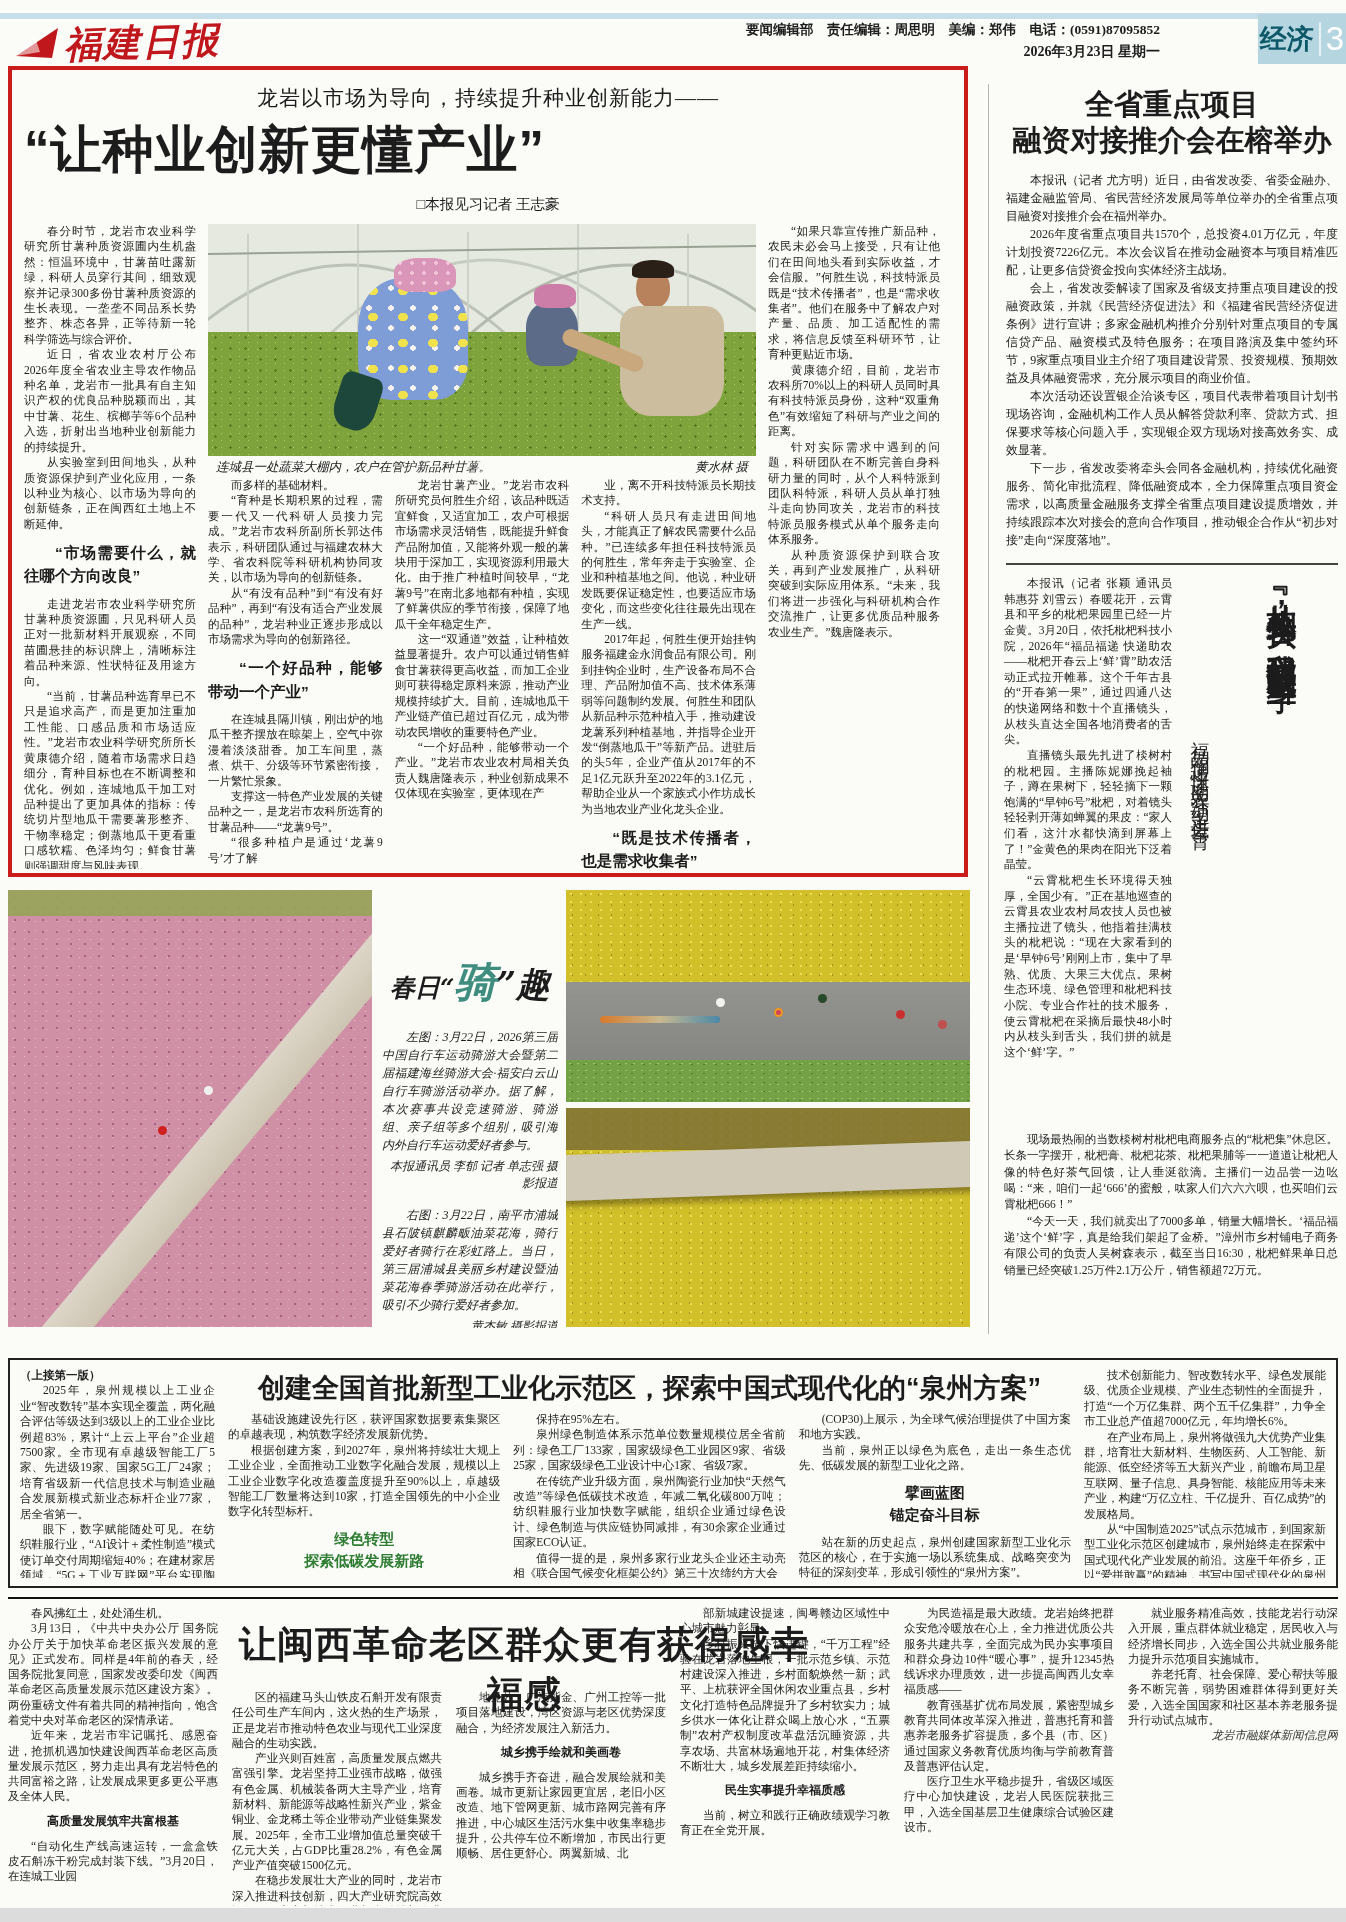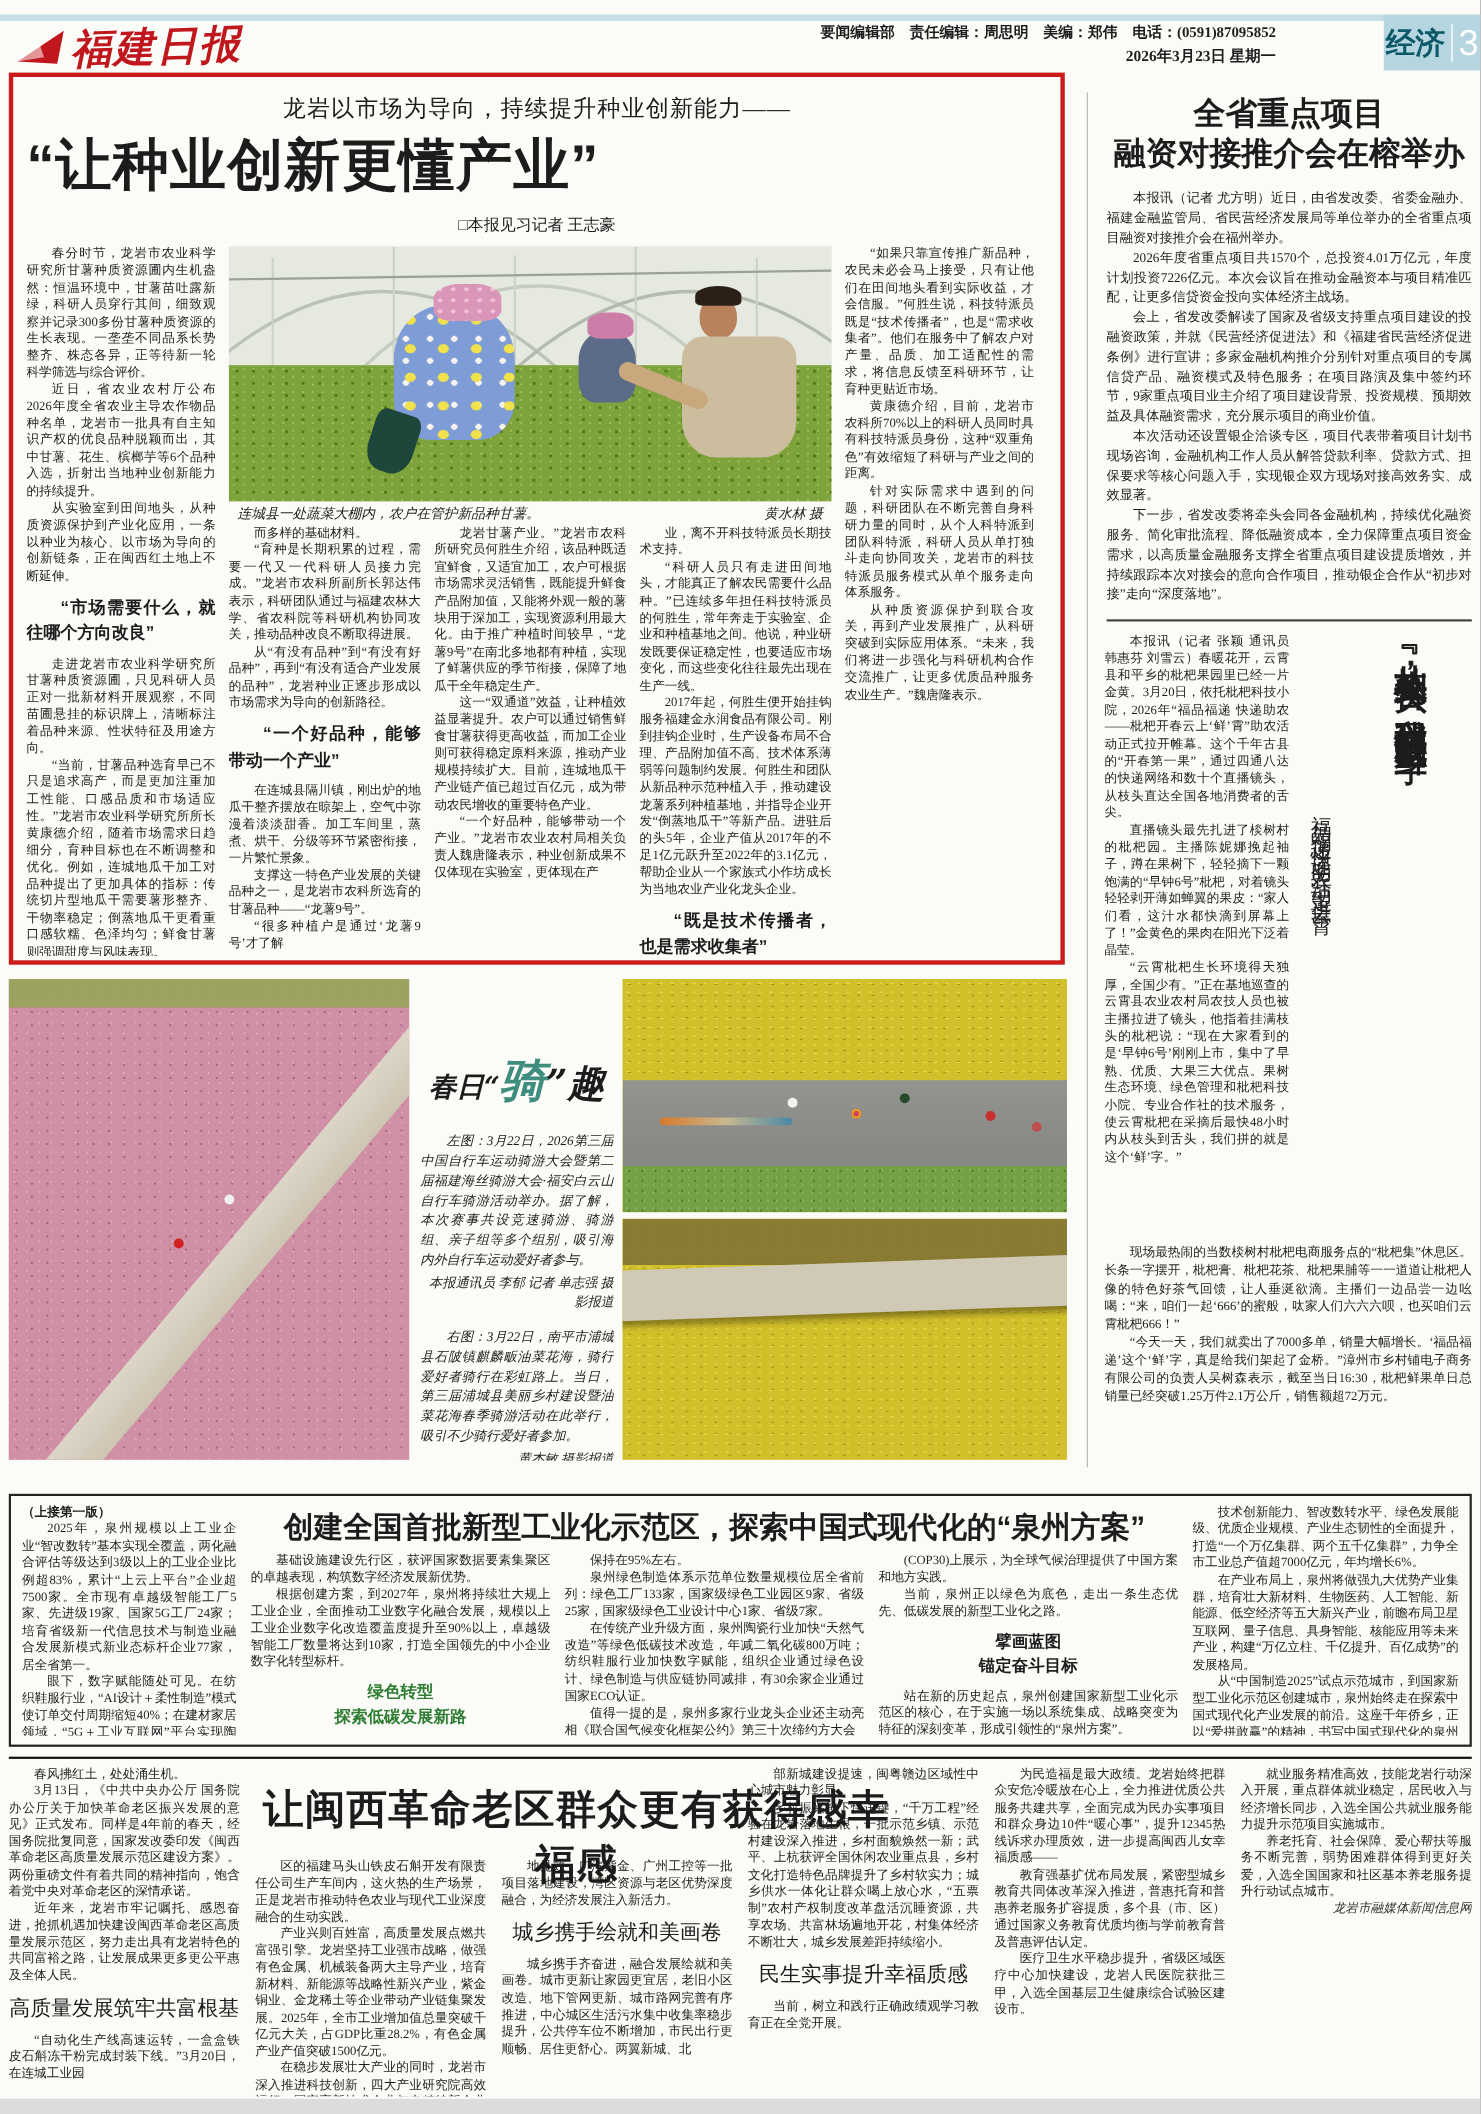--- a/index.html
+++ b/index.html
@@ -87,21 +87,21 @@
         text-align:center;line-height:1.5;margin:8px 0;text-indent:0;}
   .qsub.green{color:#2e7d32;}
   
   .divider2{position:absolute;left:8px;top:1597px;width:1330px;height:2px;background:#111;}
   .minxi{position:absolute;left:8px;top:1606px;width:1330px;height:300px;display:flex;gap:14px;}
   .mxcol{flex:1;font-size:11.5px;line-height:1.33;text-align:justify;overflow:hidden;position:relative;}
   .mxcol p{margin:0;text-indent:2em;}
   .mx-pad{padding-top:84px;}
   .mxhead{position:absolute;left:224px;top:1620px;width:600px;text-align:center;
           font-family:"Liberation Sans",sans-serif;font-weight:bold;font-size:37px;letter-spacing:1px;}
-  .mxsub{font-family:"Liberation Sans",sans-serif;font-weight:normal;font-size:19px;
+  .mxsub{font-family:"Liberation Sans",sans-serif;font-weight:bold;font-size:12px;
          text-align:center;margin:9px 0;text-indent:0;}
   .mxfooter{text-align:right;font-style:italic;font-size:11.5px;margin-top:6px;color:#333;text-indent:0 !important;}
   .botband{position:absolute;left:0;top:1908px;width:100%;height:14px;background:#dcdcdc;}
   
   .ph-field{position:absolute;left:0;right:0;bottom:0;top:108px;background-color:#7ea23c;
     background-image:radial-gradient(#54791f 14%,transparent 15%),radial-gradient(#b2cc60 11%,transparent 12%);
     background-size:15px 11px,9px 7px;}
   .fig{position:absolute;border-radius:40% 40% 30% 30%;}
   .speck-pink{background-color:#cf8fa5;
     background-image:radial-gradient(#e9b9ca 12%,transparent 13%),radial-gradient(#a85f82 12%,transparent 13%);
@@ -177,21 +177,21 @@
           <div class="fig" style="left:412px;top:82px;width:104px;height:110px;background:#cbbd9d;border-radius:18% 18% 30% 30%;"></div>
           <div class="fig" style="left:352px;top:118px;width:86px;height:17px;background:#c9a87e;border-radius:10px;transform:rotate(22deg);"></div>
         </div>
         <div class="capline">
           <span>连城县一处蔬菜大棚内，农户在管护新品种甘薯。</span>
           <span>黄水林 摄</span>
         </div>
         <div class="subcols">
           <div class="col">
             <p>而多样的基础材料。</p>
-            <p>“育种是长期积累的过程，需要一代又一代科研人员接力完成。”龙岩市农科所副所长郭达伟表示，科研团队通过与福建农林大学、省农科院等科研机构协同攻关，推动品种改良不断取得进展。</p>
+            <p>“育种是长期积累的过程，需要一代又一代科研人员接力完成。”龙岩市农科所副所长郭达伟表示，科研团队通过与福建农林大学、省农科院等科研机构协同攻关，以市场为导向的创新链条。</p>
             <p>从“有没有品种”到“有没有好品种”，再到“有没有适合产业发展的品种”，龙岩种业正逐步形成以市场需求为导向的创新路径。</p>
             <div class="subhead">“一个好品种，能够带动一个产业”</div>
             <p>在连城县隔川镇，刚出炉的地瓜干整齐摆放在晾架上，空气中弥漫着淡淡甜香。加工车间里，蒸煮、烘干、分级等环节紧密衔接，一片繁忙景象。</p>
             <p>支撑这一特色产业发展的关键品种之一，是龙岩市农科所选育的甘薯品种——“龙薯9号”。</p>
             <p>“很多种植户是通过‘龙薯9号’才了解</p>
           </div>
           <div class="col">
             <p>龙岩甘薯产业。”龙岩市农科所研究员何胜生介绍，该品种既适宜鲜食，又适宜加工，农户可根据市场需求灵活销售，既能提升鲜食产品附加值，又能将外观一般的薯块用于深加工，实现资源利用最大化。由于推广种植时间较早，“龙薯9号”在南北多地都有种植，实现了鲜薯供应的季节衔接，保障了地瓜干全年稳定生产。</p>
             <p>这一“双通道”效益，让种植效益显著提升。农户可以通过销售鲜食甘薯获得更高收益，而加工企业则可获得稳定原料来源，推动产业规模持续扩大。目前，连城地瓜干产业链产值已超过百亿元，成为带动农民增收的重要特色产业。</p>
             <p>“一个好品种，能够带动一个产业。”龙岩市农业农村局相关负责人魏唐隆表示，种业创新成果不仅体现在实验室，更体现在产</p>

